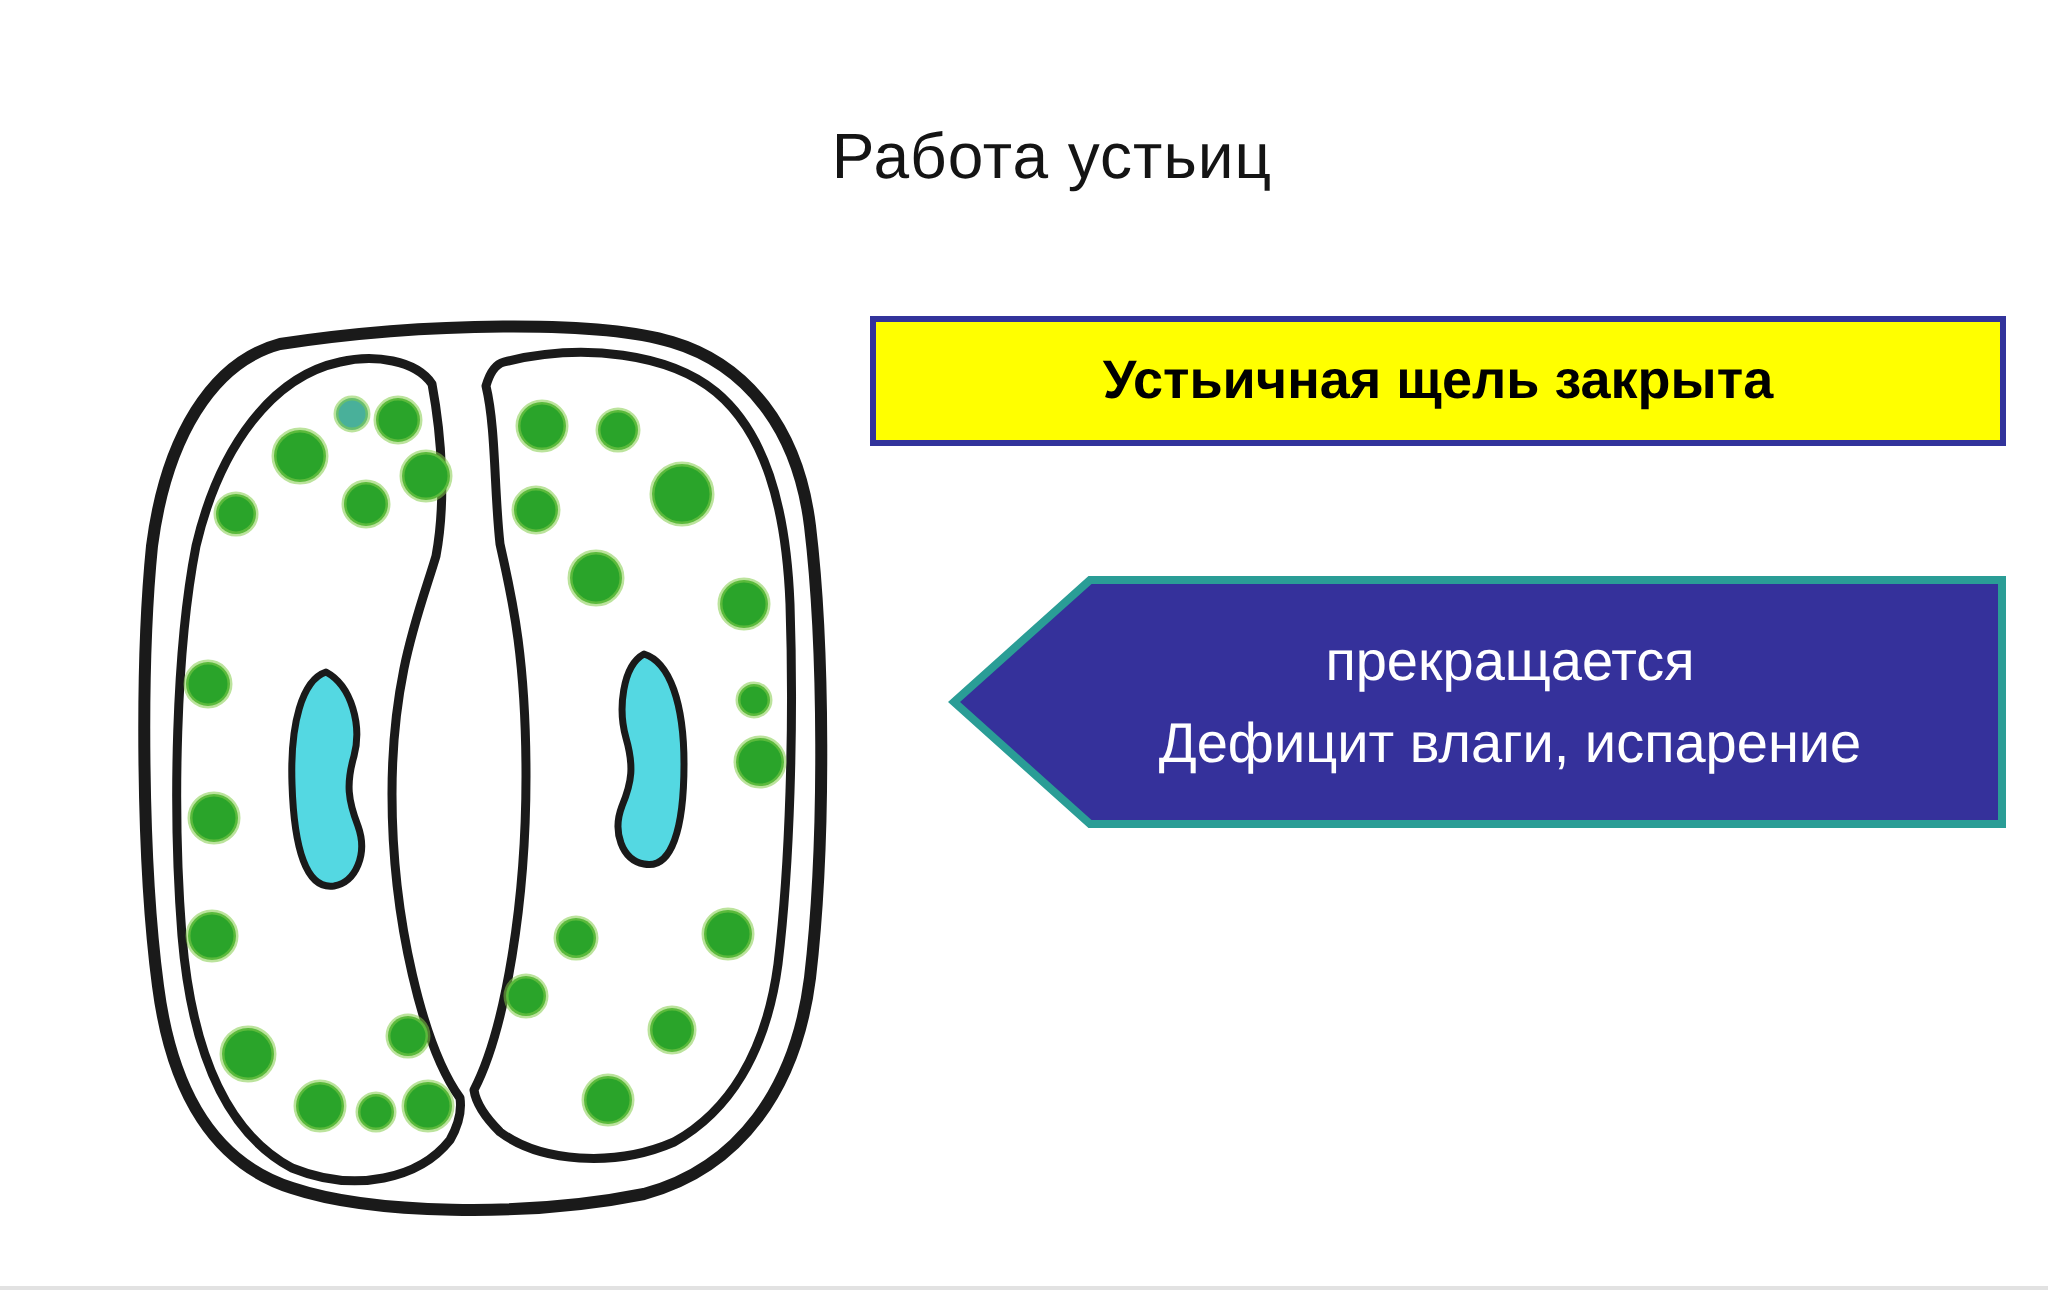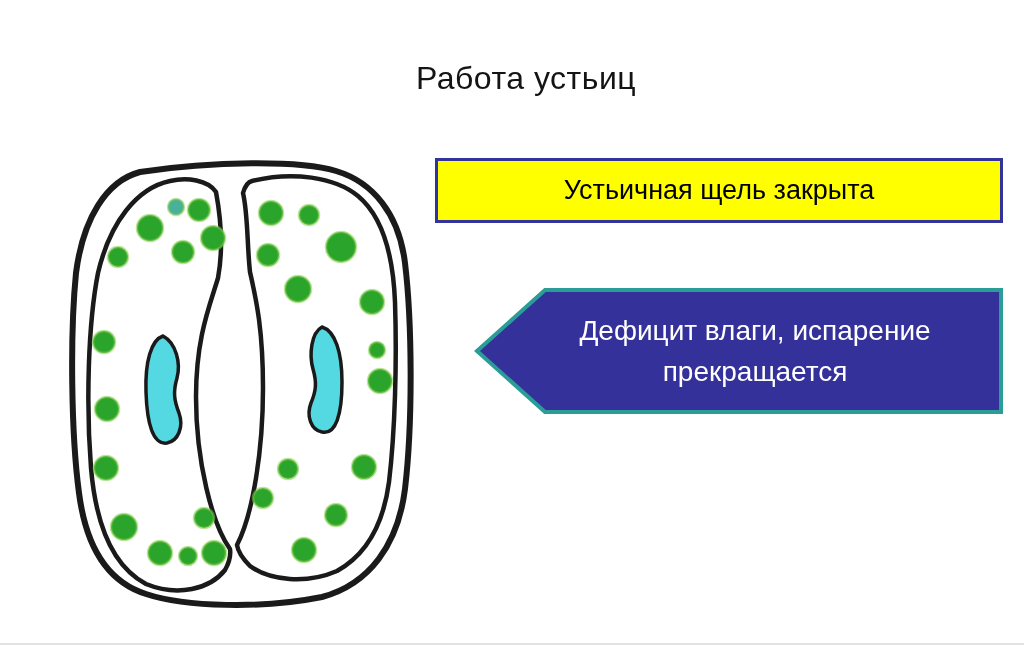--- a/index.html
+++ b/index.html
@@ -20,21 +20,21 @@
   .stoma-svg{position:absolute;left:38px;top:143px;}
 
   .label-box{
     position:absolute;left:435px;top:158px;width:568px;height:65px;
     box-sizing:border-box;
     background:var(--box_fill,#ffff00);
     border:3px solid var(--box_border,#32339b);
     display:flex;align-items:center;justify-content:center;
   }
   .label-box span{
-    font-size:27px;color:var(--box_text,#000000);font-weight:400;
+    font-size:27px;color:var(--box_text,#000000);font-weight:700;
     white-space:nowrap;
   }
 
   .arrow-wrap{position:absolute;left:470px;top:284px;width:537px;height:136px;}
   .arrow-wrap svg{position:absolute;left:0;top:0;}
   .arrow-text{
     position:absolute;left:35px;top:26px;width:500px;
     text-align:center;color:var(--arrow_text,#ffffff);
     font-size:28px;line-height:41px;font-weight:400;
   }
@@ -111,19 +111,19 @@
 
   <div class="label-box">
     <span>Устьичная щель закрыта</span>
   </div>
 
   <div class="arrow-wrap">
     <svg width="537" height="136" viewBox="0 0 537 136">
       <polygon stroke-width="4" stroke-linejoin="miter" points="7,67 75,6 531,6 531,128 75,128" fill="#35319b" stroke="#2a9d96"></polygon>
     </svg>
     <div class="arrow-text">
+      <div>прекращается</div>
       <div>Дефицит влаги, испарение</div>
-      <div>прекращается</div>
     </div>
   </div>
 
   <div class="footer-line"></div>
 </div>
 
 </body></html>

